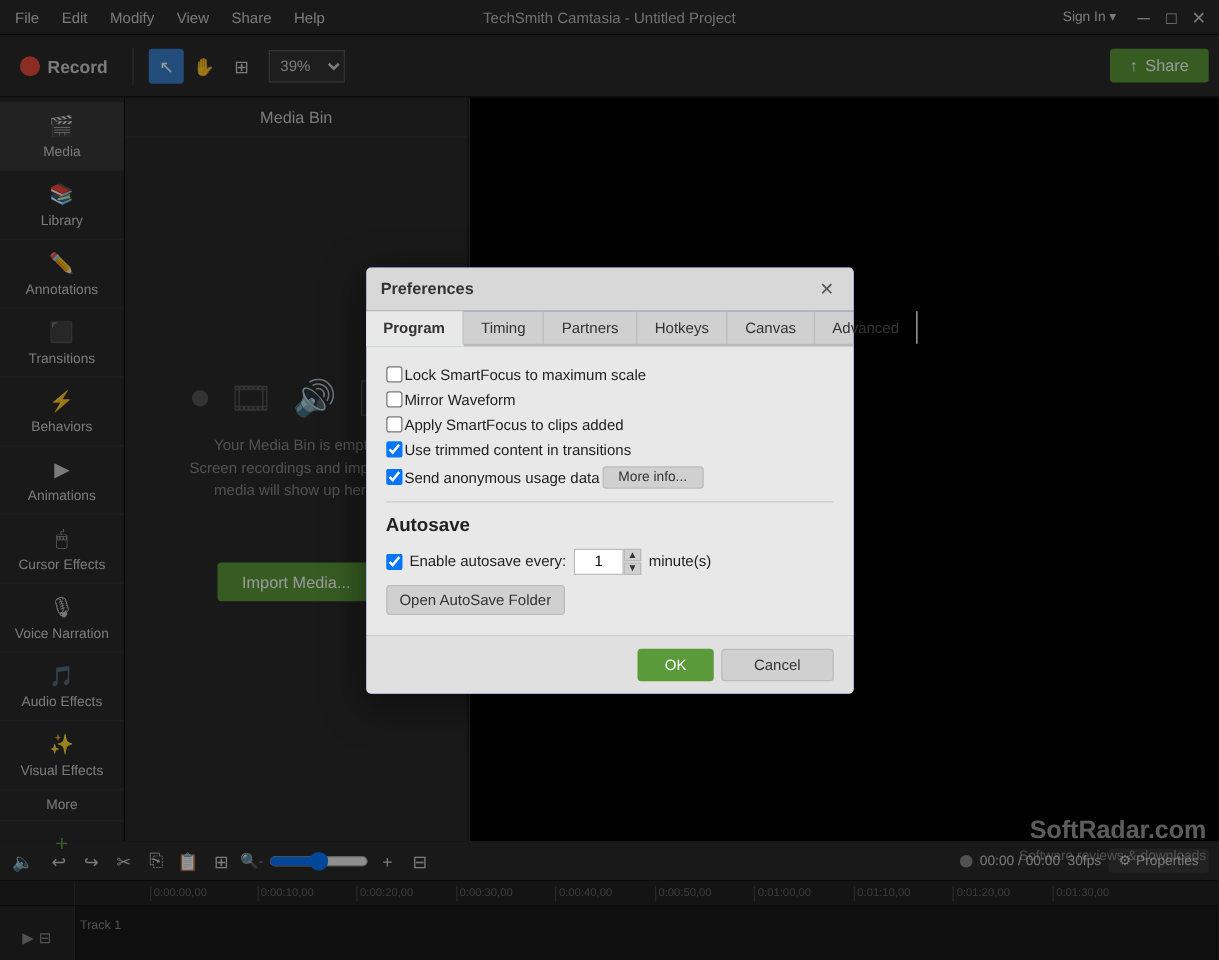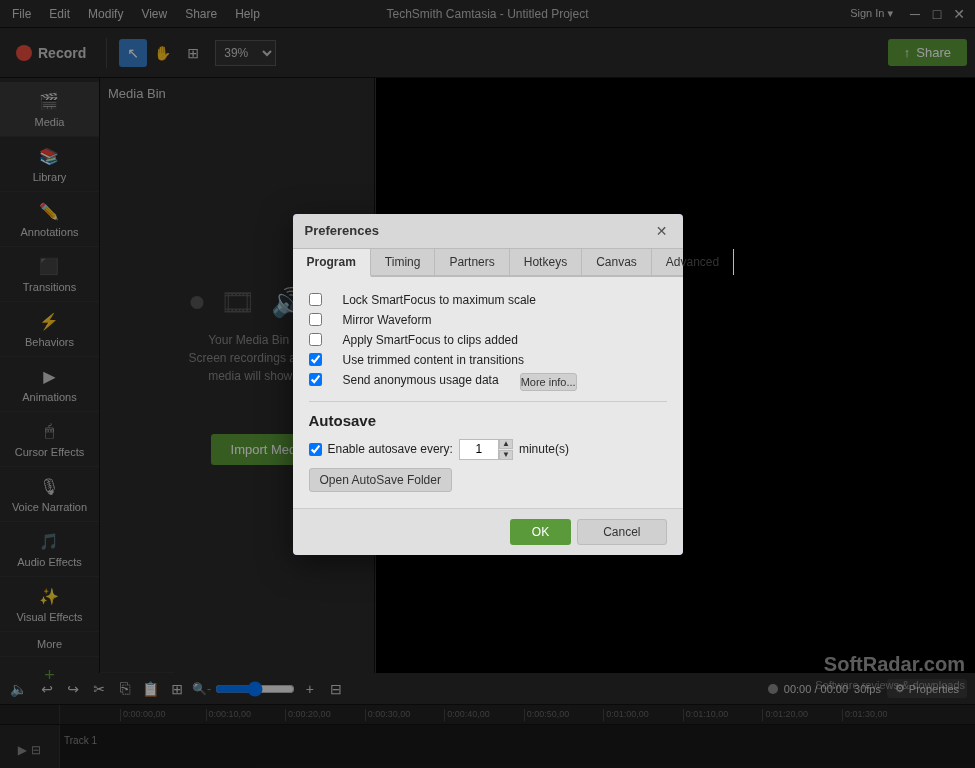--- a/index.html
+++ b/index.html
@@ -199,21 +199,21 @@
       cursor: pointer;
       font-size: 11px;
       color: #ccc;
       gap: 4px;
     }
 
     
     .content-area {
       flex: 1;
       display: flex;
-      flex-direction: row;
+      flex-direction: column;
       background: #2b2b2b;
     }
     .media-bin-header {
       text-align: center;
       padding: 8px;
       font-size: 13px;
       color: #ccc;
       border-bottom: 1px solid #333;
     }
     .media-bin-content {
@@ -398,34 +398,34 @@
       background: #e8e8e8;
     }
     .section-title {
       font-size: 15px;
       font-weight: bold;
       color: #222;
       margin-bottom: 10px;
     }
     .checkbox-row {
       display: flex;
-      align-items: flex-start;
-      gap: 21px;
+      align-items: center;
+      gap: 2px;
       margin-bottom: 6px;
       font-size: 12px;
       color: #222;
     }
     .checkbox-row input[type="checkbox"] {
       cursor: pointer;
     }
     .more-info-btn {
       background: #d0d0d0;
       border: 1px solid #bbb;
       border-radius: 3px;
-      padding: 2px 0;
+      padding: 2px 12px;
       font-size: 11px;
       cursor: pointer;
       color: #333;
     }
     .section-divider {
       height: 1px;
       background: #ccc;
       margin: 10px 0;
     }
     .autosave-row {

